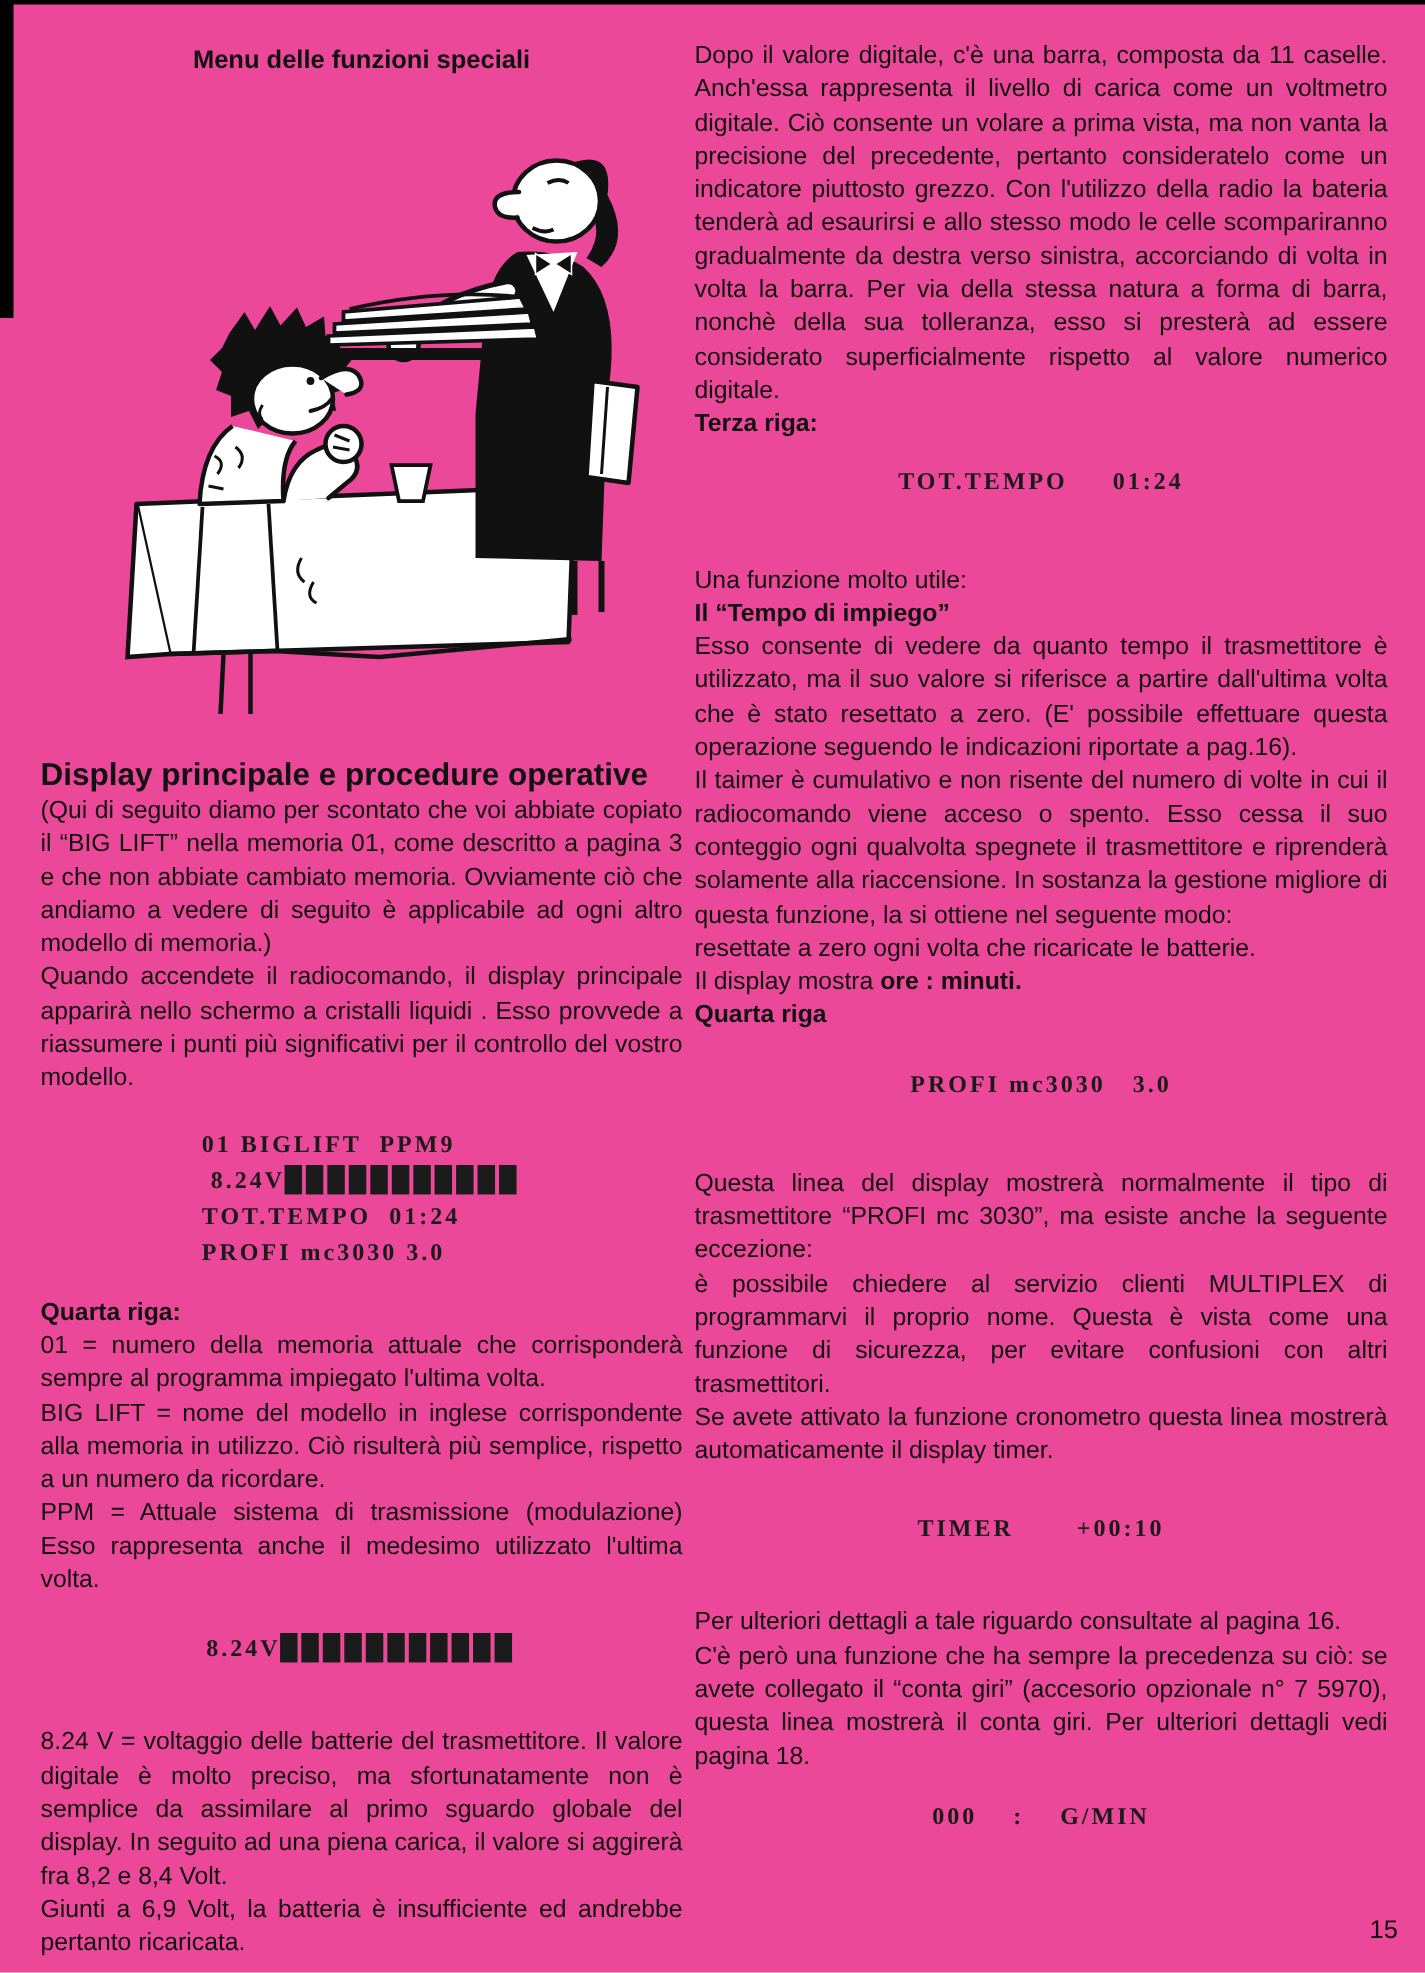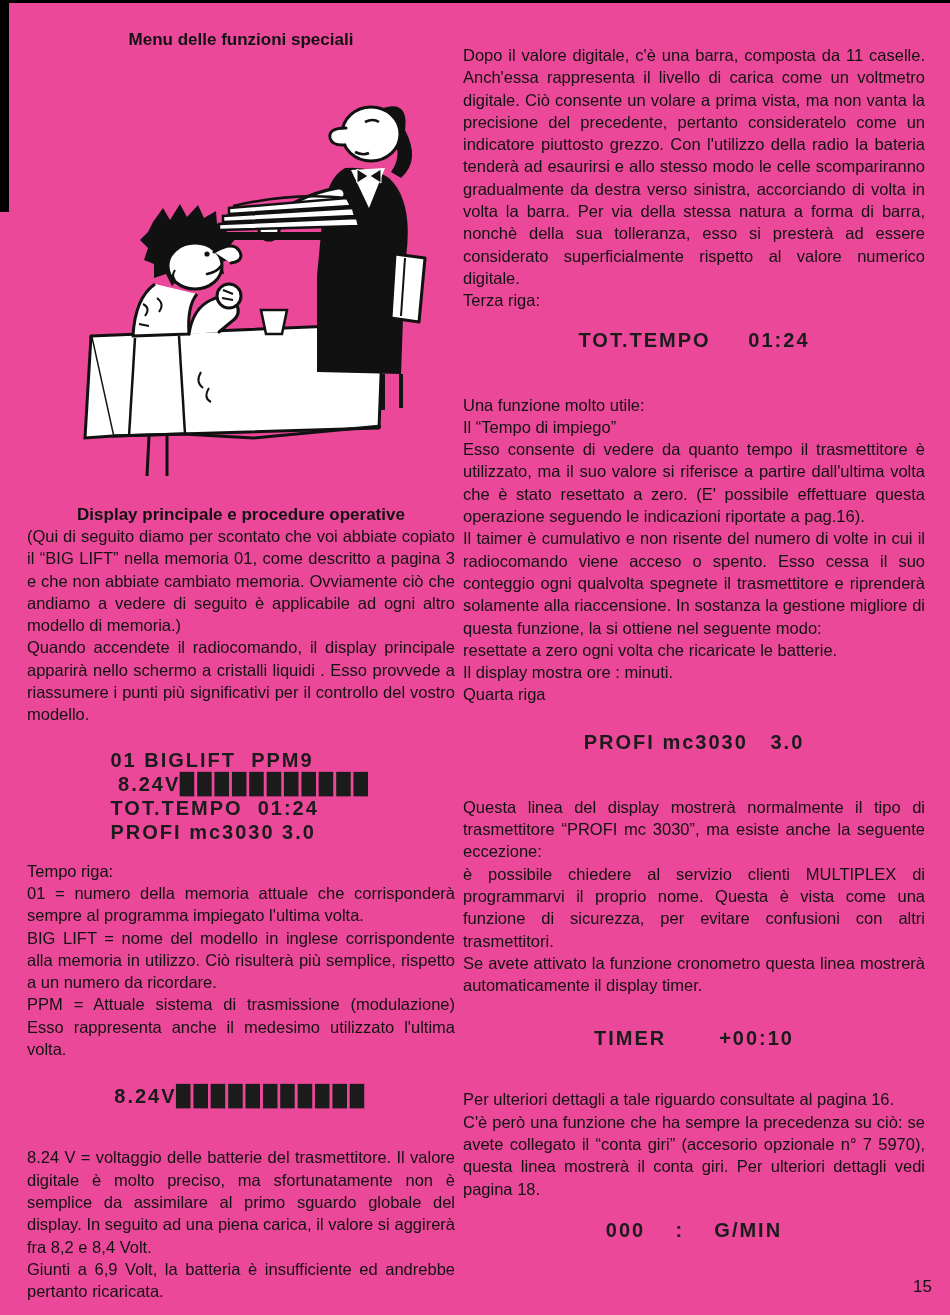--- a/index.html
+++ b/index.html
@@ -5,29 +5,29 @@
   html,body{margin:0;padding:0;background:#e8e8e8;}
   .page{
     position:relative;width:950px;height:1315px;background:#ec4899;
     font-family:"Liberation Sans",sans-serif;color:#121212;overflow:hidden;
     margin:0 auto;
   }
   .edge-top{position:absolute;top:0;left:0;width:950px;height:3px;background:#000;}
   .edge-left{position:absolute;top:0;left:0;width:9px;height:212px;background:#000;}
   .col{position:absolute;top:0;}
   .col-left{left:27px;width:428px;top:22px;}
-  .col-right{left:463px;width:462px;top:44px;}
+  .col-right{left:463px;width:462px;top:26px;}
   p{margin:0;text-align:justify;font-size:16.5px;line-height:22.3px;}
-  .bold{font-weight:normal;}
+  .bold{font-weight:bold;}
   .title{font-size:17px;font-weight:bold;text-align:center;margin:8px 0 0 0;}
-  .heading{font-size:17px;font-weight:bold;margin:28px 0 0 0;text-align:center;}
+  .heading{font-size:21px;font-weight:bold;margin:28px 0 0 0;text-align:left;}
   .cartoon{margin:22px 0 0 56px;line-height:0;}
   .lcd{
-    font-family:Liberation Sans, sans-serif;font-weight:bold;white-space:pre;
-    font-size:20px;letter-spacing:2px;line-height:24px;color:#1b1b1b;
+    font-family:Liberation Serif, serif;font-weight:bold;white-space:pre;
+    font-size:16px;letter-spacing:2px;line-height:24px;color:#1b1b1b;
   }
   .lcd-block{width:fit-content;margin:22px auto 0 auto;}
   .lcd-row{text-align:center;}
   .m16{margin-top:16px;} .m18{margin-top:18px;} .m24{margin-top:24px;}
   .m30{margin-top:30px;} .m38{margin-top:38px;} .m42{margin-top:42px;}
   .page-number{position:absolute;right:18px;bottom:18px;font-size:17px;}
 </style>
 </head>
 <body>
 
@@ -94,21 +94,21 @@
     <p>(Qui di seguito diamo per scontato che voi abbiate copiato il “BIG LIFT” nella memoria 01, come descritto a pagina 3 e che non abbiate cambiato memoria. Ovviamente ciò che andiamo a vedere di seguito è applicabile ad ogni altro modello di memoria.)</p>
     <p>Quando accendete il radiocomando, il display principale apparirà nello schermo a cristalli liquidi . Esso provvede a riassumere i punti più significativi per il controllo del vostro modello.</p>
 
     <div class="lcd-block">
       <div class="lcd">01 BIGLIFT  PPM9</div>
       <div class="lcd"> 8.24V▉▉▉▉▉▉▉▉▉▉▉</div>
       <div class="lcd">TOT.TEMPO  01:24</div>
       <div class="lcd">PROFI mc3030 3.0</div>
     </div>
 
-    <p class="bold m16">Tempo riga:</p>
+    <p class="bold m16">Quarta riga:</p>
     <p>01 = numero della memoria attuale che corrisponderà sempre al programma impiegato l'ultima volta.</p>
     <p>BIG LIFT = nome del modello in inglese corrispondente alla memoria in utilizzo. Ciò risulterà più semplice, rispetto a un numero da ricordare.</p>
     <p>PPM = Attuale sistema di trasmissione (modulazione) Esso rappresenta anche il medesimo utilizzato l'ultima volta.</p>
 
     <div class="lcd-row m24">
       <span class="lcd">8.24V▉▉▉▉▉▉▉▉▉▉▉</span>
     </div>
 
     <p class="m38">8.24 V = voltaggio delle batterie del trasmettitore. Il valore digitale è molto preciso, ma sfortunatamente non è semplice da assimilare al primo sguardo globale del display. In seguito ad una piena carica, il valore si aggirerà fra 8,2 e 8,4 Volt.</p>
     <p>Giunti a 6,9 Volt, la batteria è insufficiente ed andrebbe pertanto ricaricata.</p>

